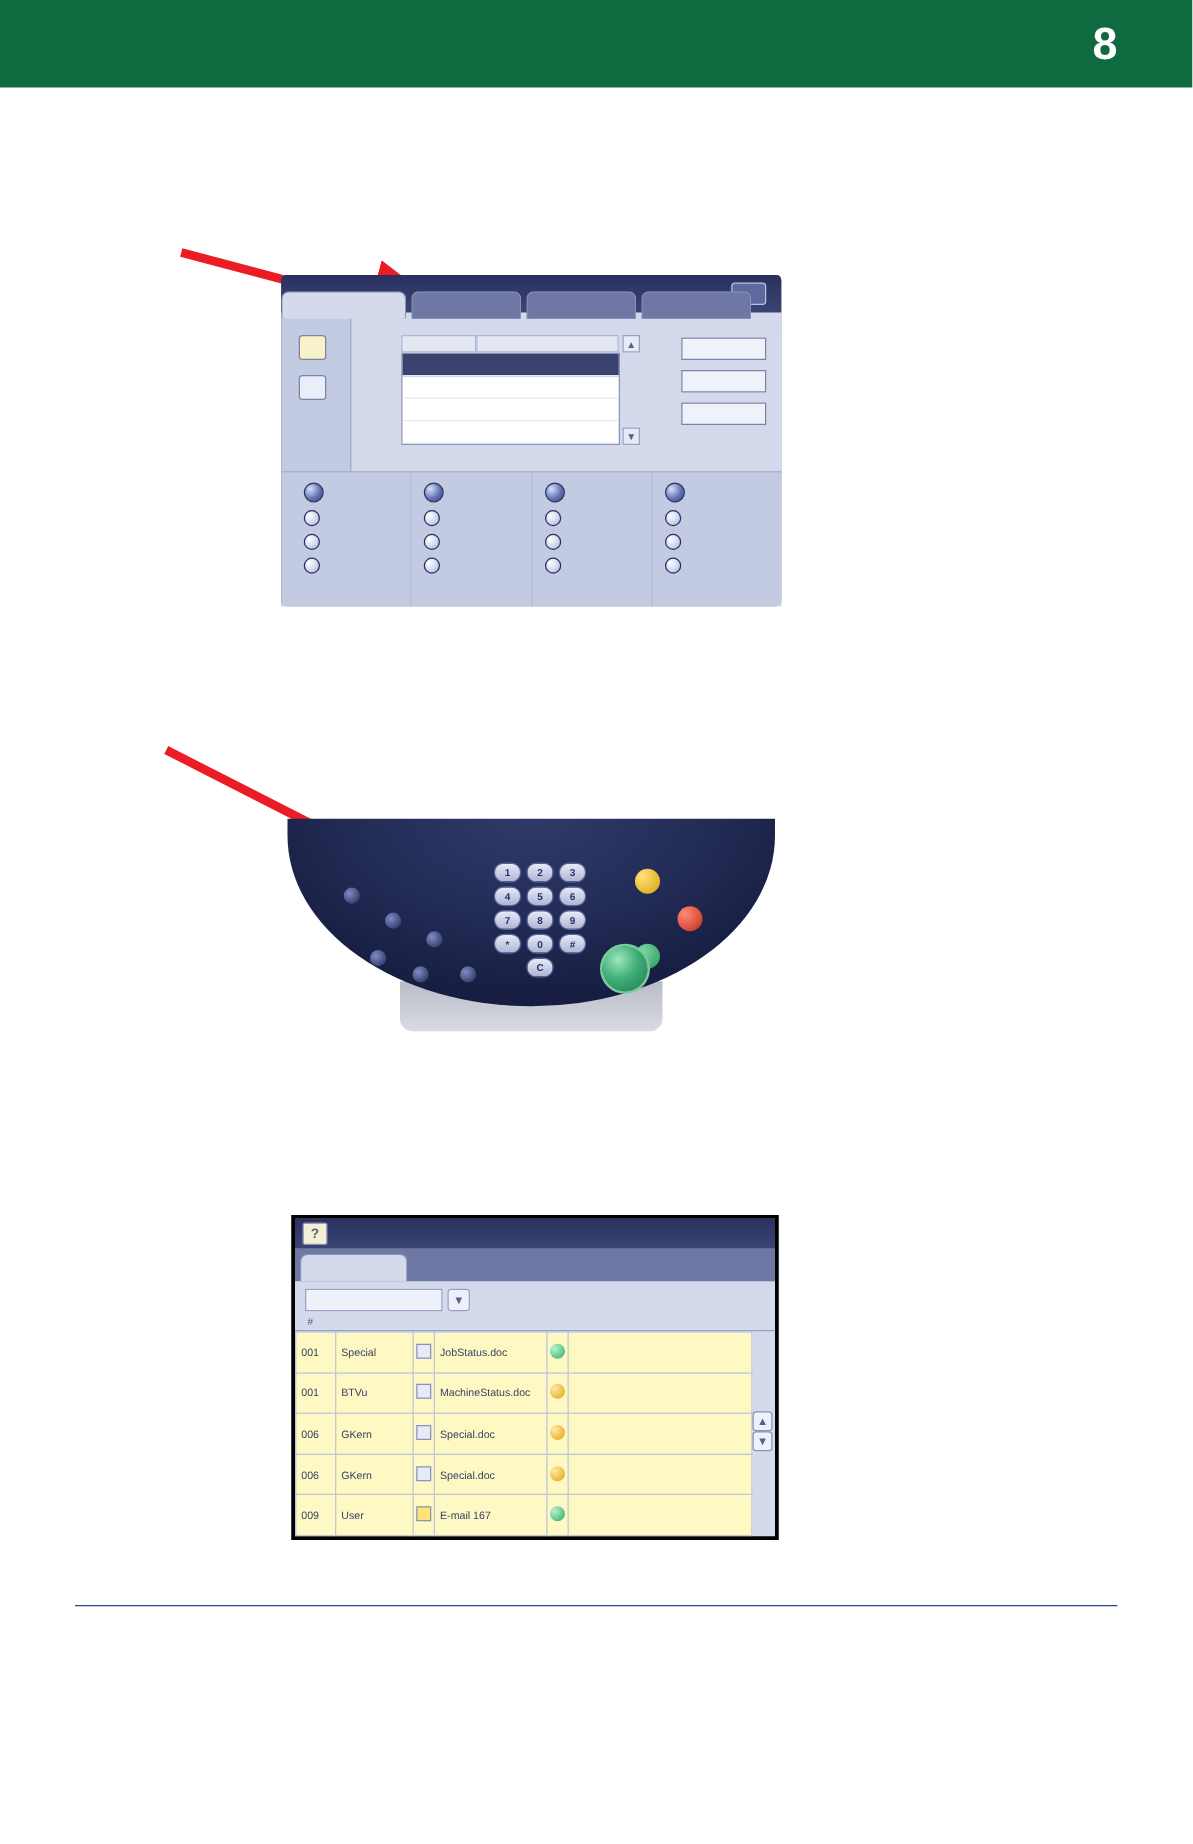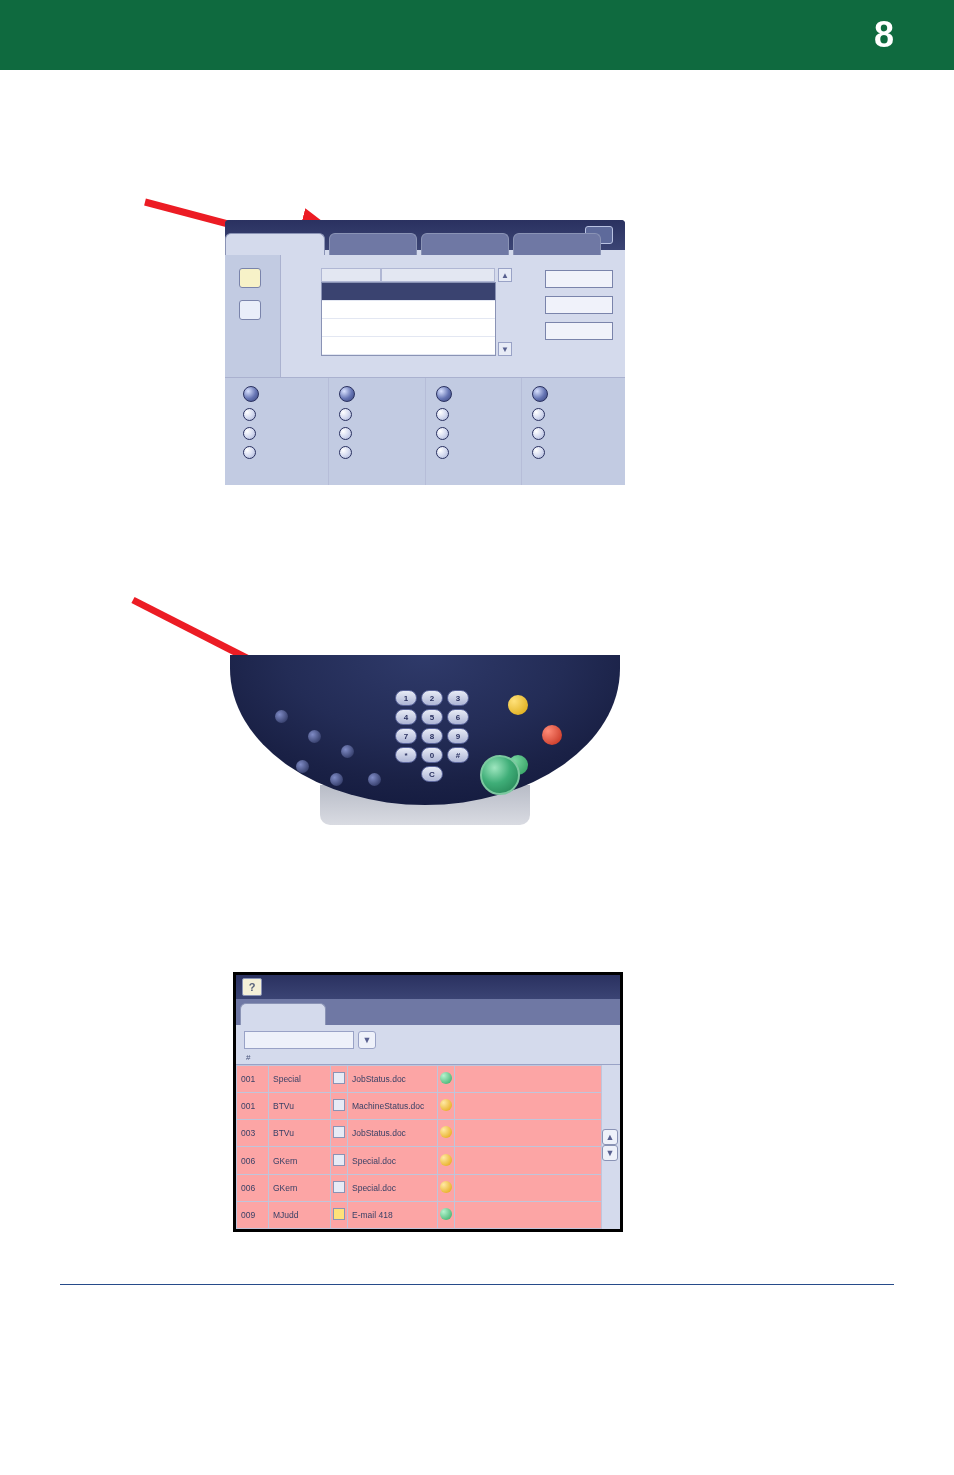--- a/index.html
+++ b/index.html
@@ -322,21 +322,21 @@
   .fig3 table {
     border-collapse: collapse;
     width: 100%;
     font-size: 8.5px;
     color: #3a4166;
   }
   .fig3 tr { height: 19px; }
   .fig3 td {
     border: 1px solid #bfc5db;
     padding: 0 4px;
-    background: #fca5a5;
+    background: #fef9c3;
   }
   .fig3 td.num { width: 32px; }
   .fig3 td.user { width: 62px; }
   .fig3 td.iconc { width: 16px; padding: 0 2px; }
   .fig3 td.docn { width: 90px; }
   .fig3 td.statc { width: 16px; padding: 0 2px; }
   .fig3 td.fill { }
   .fig3 .scrollc {
     width: 18px;
     display: flex; flex-direction: column;
@@ -535,48 +535,40 @@
             </tr>
             <tr>
               <td class="num">001</td>
               <td class="user">BTVu</td>
               <td class="iconc"><span class="doc-ico"></span></td>
               <td class="docn">MachineStatus.doc</td>
               <td class="statc"><span class="stat warn"></span></td>
               <td class="fill"></td>
             </tr>
             <tr>
-              <td class="num">003</td>
-              <td class="user">BTVu</td>
-              <td class="iconc"><span class="doc-ico"></span></td>
-              <td class="docn">JobStatus.doc</td>
-              <td class="statc"><span class="stat warn"></span></td>
-              <td class="fill"></td>
-            </tr>
-            <tr>
               <td class="num">006</td>
               <td class="user">GKern</td>
               <td class="iconc"><span class="doc-ico"></span></td>
               <td class="docn">Special.doc</td>
               <td class="statc"><span class="stat warn"></span></td>
               <td class="fill"></td>
             </tr>
             <tr>
               <td class="num">006</td>
               <td class="user">GKern</td>
               <td class="iconc"><span class="doc-ico"></span></td>
               <td class="docn">Special.doc</td>
               <td class="statc"><span class="stat warn"></span></td>
               <td class="fill"></td>
             </tr>
             <tr>
               <td class="num">009</td>
-              <td class="user">MJudd</td>
+              <td class="user">User</td>
               <td class="iconc"><span class="mail-ico"></span></td>
-              <td class="docn">E-mail 418</td>
+              <td class="docn">E-mail 167</td>
               <td class="statc"><span class="stat go"></span></td>
               <td class="fill"></td>
             </tr>
           </tbody>
       </table>
       <div class="scrollc">
         <div class="b">▲</div>
         <div class="b">▼</div>
       </div>
     </div>

